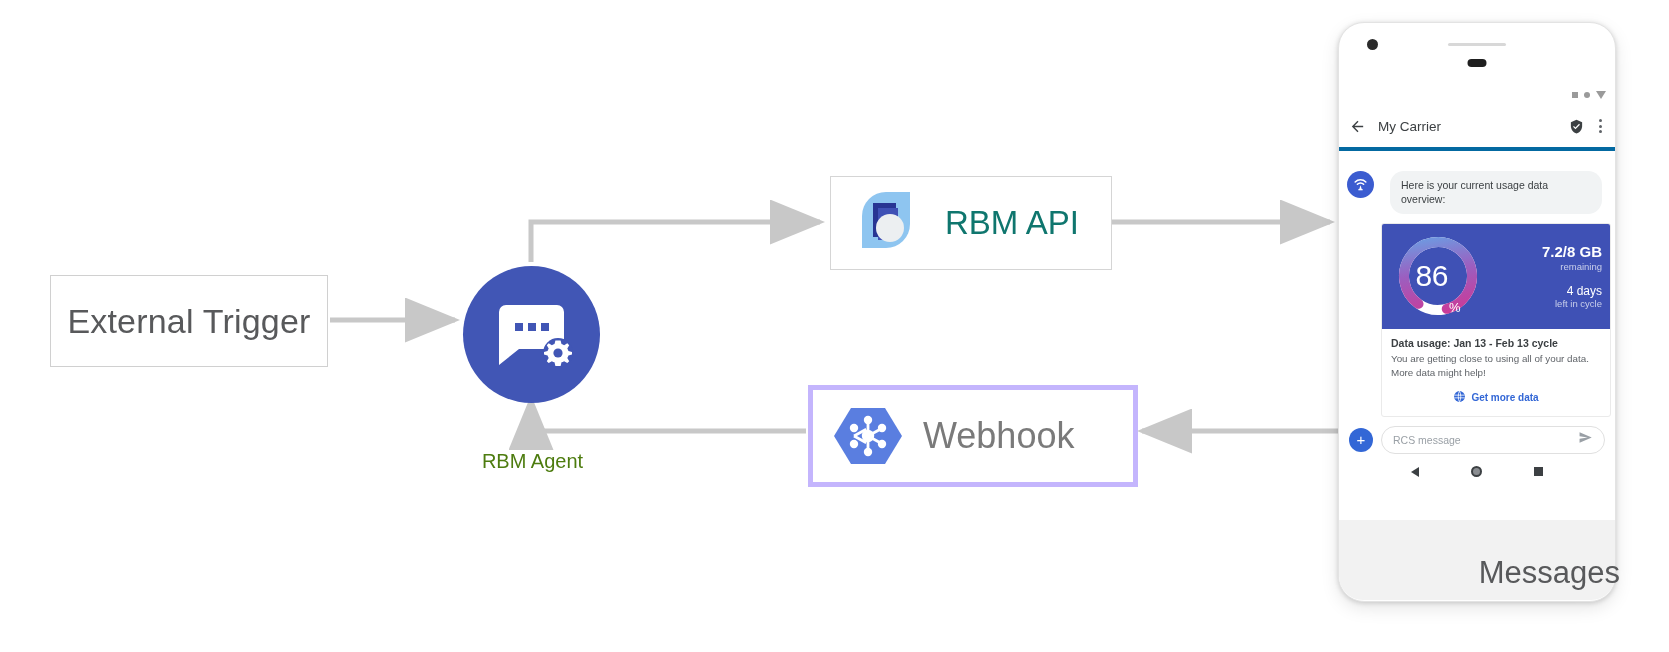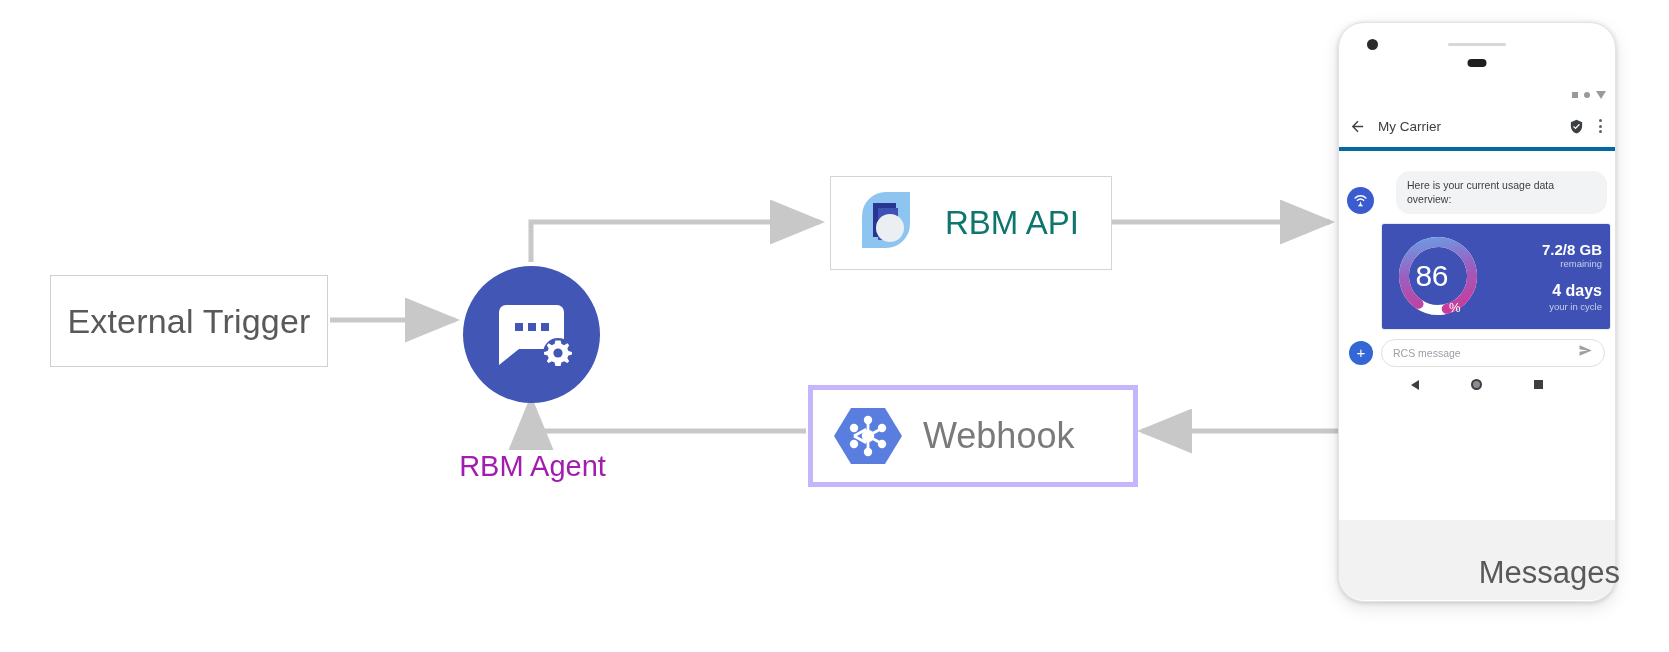--- a/index.html
+++ b/index.html
@@ -21,21 +21,21 @@
   }
 
   
   #rbm-agent-node{left:463px;top:266px;width:137px;height:137px;}
   #rbm-agent-circle{
     width:137px;height:137px;border-radius:50%;background:#4156b5;
     position:relative;
   }
   #rbm-agent-label{
     left:440px;top:450px;width:185px;text-align:center;
-    font-size:29px;color:#a21caf;font-weight:300;
+    font-size:20px;color:#4d7c0f;font-weight:300;
   }
 
   
   #rbm-api-box{
     left:830px;top:176px;width:280px;height:92px;
     border:1px solid #d5d5d5;background:#fff;
     display:flex;align-items:center;
   }
   #rbm-api-box .icon-wrap{width:84px;display:flex;justify-content:center;align-items:center;margin-left:14px;}
   #rbm-api-box .label{font-size:33px;color:#0f766e;font-weight:300;margin-left:16px;}
@@ -75,21 +75,21 @@
 
   #app-bar{height:42px;display:flex;align-items:center;padding:0 10px;border-bottom:4px solid #0369a1;background:#fff;}
   #app-bar .back{margin-right:12px;display:flex;align-items:center;}
   #app-bar .title{font-size:13.5px;color:#3c4043;flex:1;}
   #app-bar .shield{margin-right:12px;display:flex;}
   #app-bar .overflow{display:flex;flex-direction:column;gap:2.5px;padding:2px 3px;}
   #app-bar .overflow i{width:3px;height:3px;border-radius:50%;background:#5f6368;display:block;}
 
   #convo{padding:20px 8px 0 8px;background:#fff;}
 
-  .msg-row{display:flex;align-items:flex-end;gap:22px;margin-bottom:9px;}
+  .msg-row{display:flex;align-items:flex-start;gap:16px;margin-bottom:9px;}
   #agent-avatar{width:27px;height:27px;border-radius:50%;background:#3b5cd0;flex:0 0 27px;
                 display:flex;align-items:center;justify-content:center;}
   #bubble-text{
     background:#f1f3f4;border-radius:14px;padding:7px 11px;
     font-size:10.5px;color:#3c4043;line-height:1.38;max-width:190px;
   }
 
   #rich-card{margin-left:34px;width:228px;background:#fff;border:1px solid #eaeaea;border-radius:3px;overflow:hidden;}
   #card-hero{background:#3f51b5;height:105px;display:flex;align-items:center;padding:0 4px 0 8px;}
   #gauge-wrap{width:96px;height:96px;position:relative;flex:0 0 96px;}
@@ -97,21 +97,21 @@
     position:absolute;left:0;top:0;width:96px;height:96px;
     display:flex;align-items:center;justify-content:center;color:#fff;
     font-weight:300;
     text-align:right;
   }
   #gauge-pct .num{font-size:30px;letter-spacing:-0.5px;}
   #gauge-pct .sym{font-size:13px;align-self:flex-end;margin-bottom:9px;margin-left:1px;}
   #card-stats{flex:1;color:#fff;text-align:right;padding-right:4px;}
   #card-stats .big{font-size:15px;font-weight:700;line-height:1.15;}
   #card-stats .small{font-size:9.5px;color:#c9cfeb;margin-bottom:13px;}
-  #card-stats .big2{font-size:16px;font-weight:700;line-height:1.15;}
+  #card-stats .big2{font-size:12px;font-weight:400;line-height:1.15;}
   #card-stats .small2{font-size:9.5px;color:#c9cfeb;}
 
   #card-body{padding:8px 9px 9px 9px;}
   #card-title{font-size:10.5px;font-weight:700;color:#3c4043;margin-bottom:3px;}
   #card-desc{font-size:9.8px;color:#5f6368;line-height:1.42;}
   #card-action{display:flex;align-items:center;justify-content:center;gap:5px;margin-top:9px;}
   #card-action .txt{font-size:10px;color:#3367d6;font-weight:700;}
 
   #composer{display:flex;align-items:center;gap:8px;padding:9px 10px 4px 10px;background:#fff;}
   #plus-btn{width:24px;height:24px;border-radius:50%;background:#3367d6;flex:0 0 24px;
@@ -276,21 +276,34 @@
             </svg>
             <div id="gauge-pct">
               <span class="num">86</span>
               <span class="sym">%</span>
             </div>
           </div>
           <div id="card-stats">
             <div class="big">7.2/8 GB</div>
             <div class="small">remaining</div>
             <div class="big2">4 days</div>
-            <div class="small2">your in cycle</div>
+            <div class="small2">left in cycle</div>
+          </div>
+        </div>
+        <div id="card-body">
+          <div id="card-title">Data usage: Jan 13 - Feb 13 cycle</div>
+          <div id="card-desc">You are getting close to using all of your data. More data might help!</div>
+          <div id="card-action">
+            <span>
+              <svg width="13" height="13" viewBox="0 0 24 24">
+                <circle cx="12" cy="12" r="10" fill="#3367d6"></circle>
+                <path d="M2.6 9.5h18.8M2.6 14.5h18.8M12 2.2c3 3 3 16.6 0 19.6M12 2.2c-3 3-3 16.6 0 19.6" stroke="#ffffff" stroke-width="1.5" fill="none"></path>
+              </svg>
+            </span>
+            <span class="txt">Get more data</span>
           </div>
         </div>
       </div>
     </div>
 
     <div id="composer">
       <div id="plus-btn">+</div>
       <div id="msg-input">
         <span class="ph">RCS message</span>
         <span>

